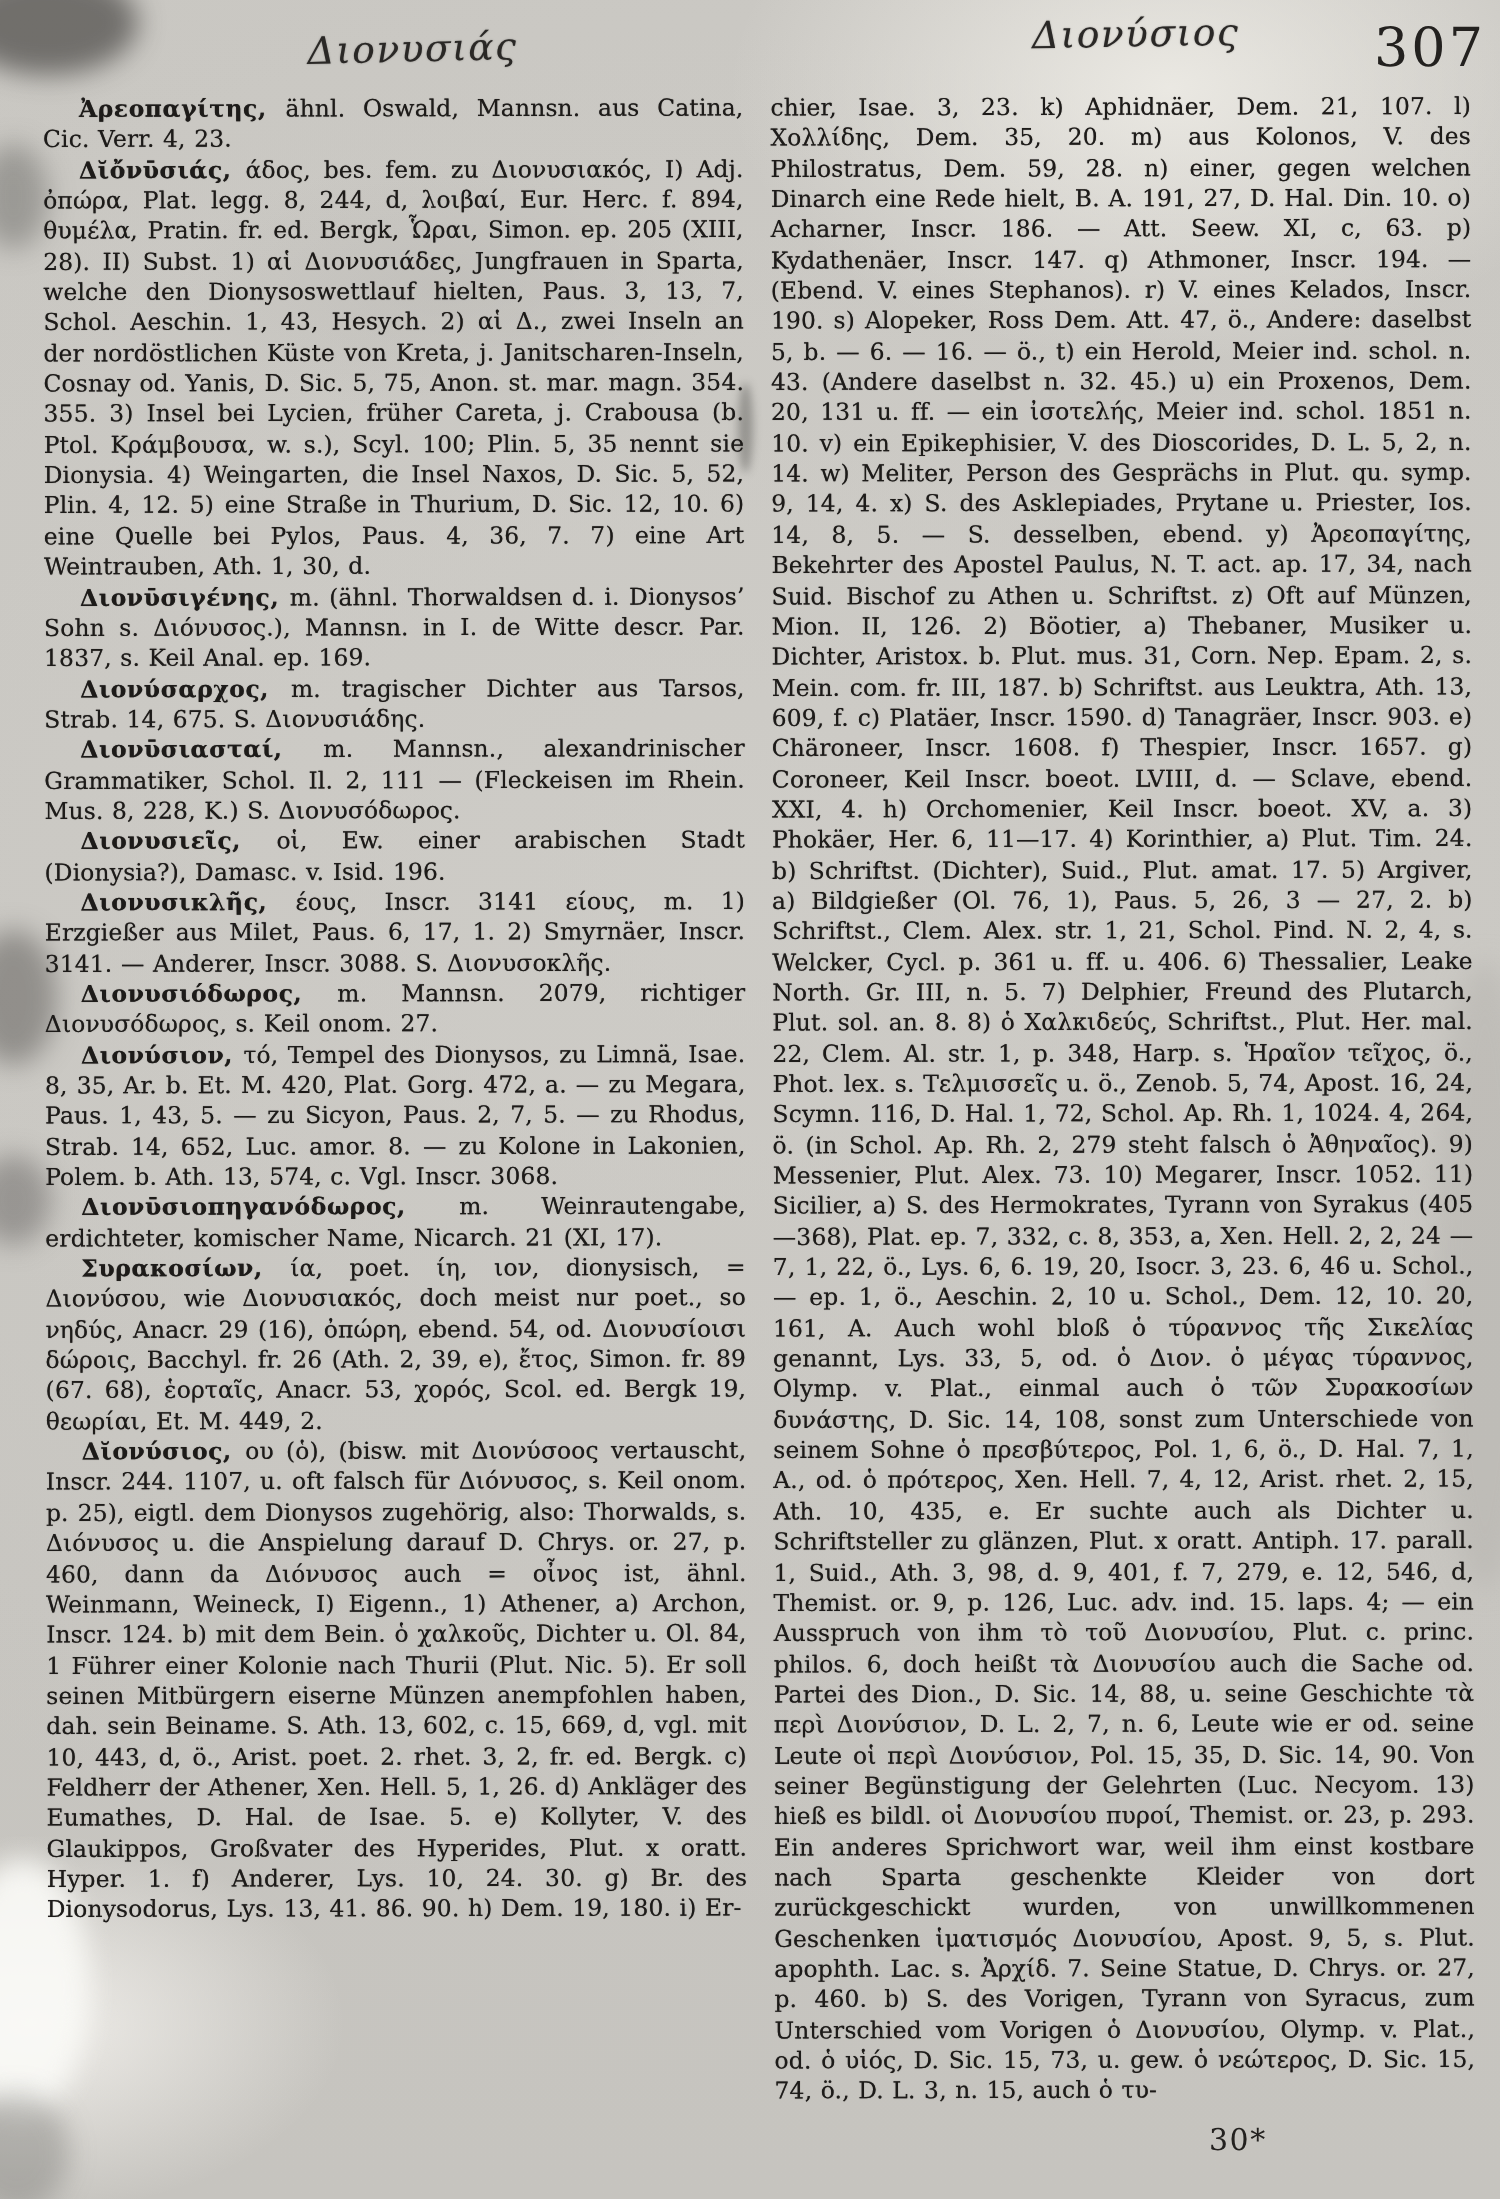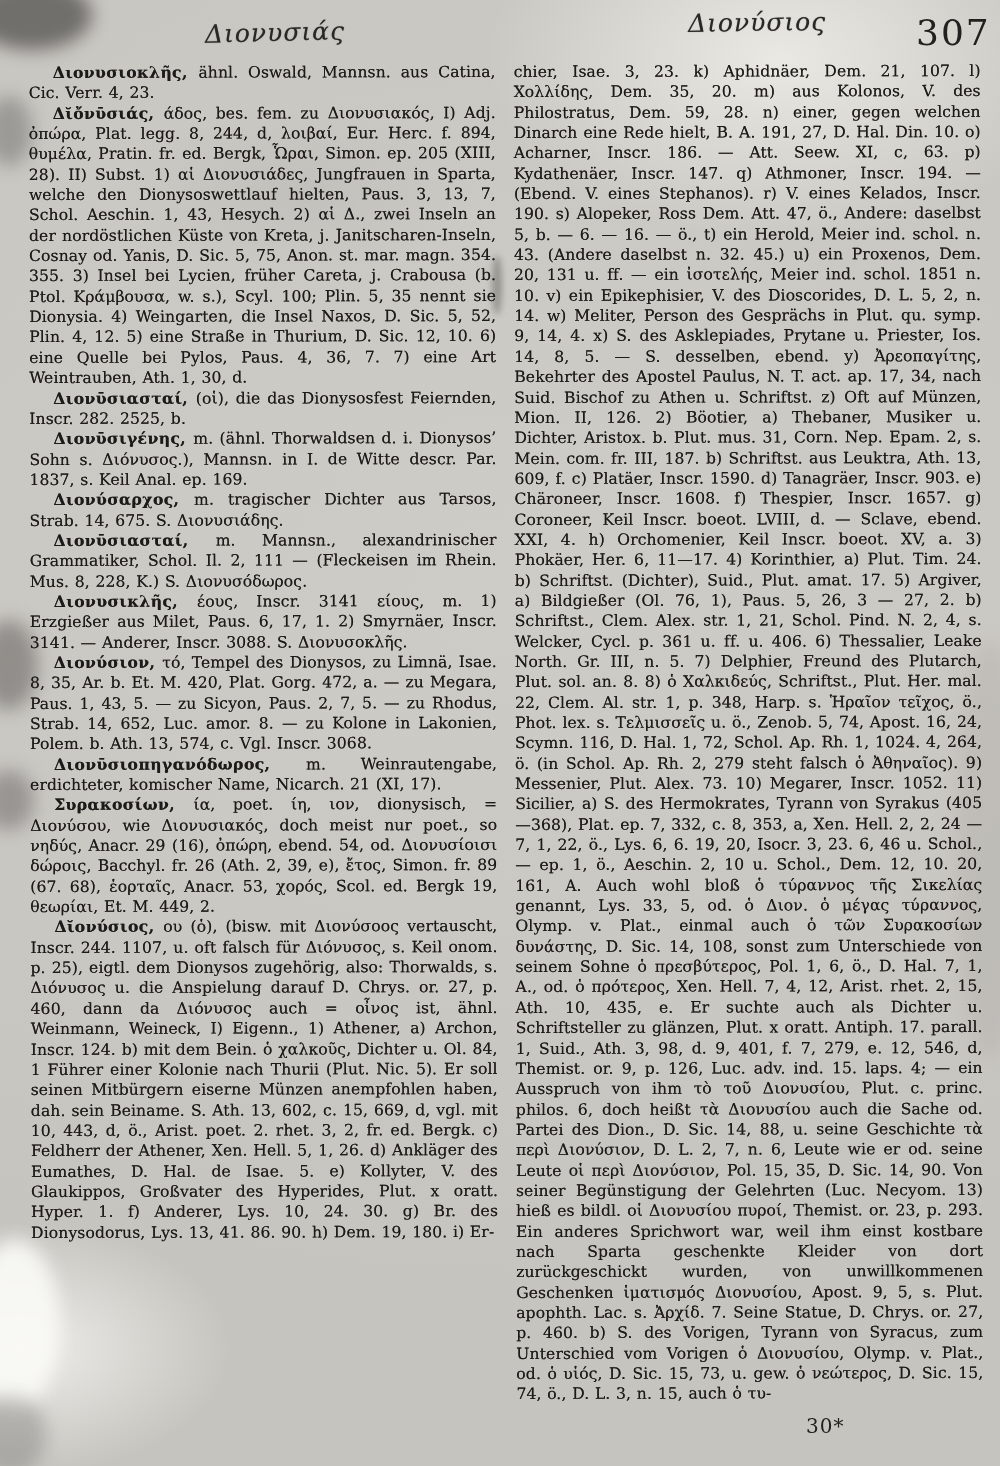--- a/index.html
+++ b/index.html
@@ -67,27 +67,28 @@
   <div class="blob b6"></div>
   <div class="blob b7"></div>
   <div class="blob b8"></div>
 
   <div class="runhead left">Διονυσιάς</div>
   <div class="runhead right">Διονύσιος</div>
   <div class="pageno">307</div>
 
   <div class="columns">
     <div class="col">
-        <p class="entry"><b class="lemma">Διονυσιοκλῆς, </b>ähnl. Oswald, Mannsn. aus Catina, Cic. Verr. 4, 23.</p>
+        <p class="entry"><b class="lemma">Ἀρεοπαγίτης, </b>ähnl. Oswald, Mannsn. aus Catina, Cic. Verr. 4, 23.</p>
         <p class="entry"><b class="lemma">Δῐὄνῡσιάς, </b>άδος, bes. fem. zu Διονυσιακός, I) Adj. ὀπώρα, Plat. legg. 8, 244, d, λοιβαί, Eur. Herc. f. 894, θυμέλα, Pratin. fr. ed. Bergk, Ὧραι, Simon. ep. 205 (XIII, 28). II) Subst. 1) αἱ Διονυσιάδες, Jungfrauen in Sparta, welche den Dionysoswettlauf hielten, Paus. 3, 13, 7, Schol. Aeschin. 1, 43, Hesych. 2) αἱ Δ., zwei Inseln an der nordöstlichen Küste von Kreta, j. Janitscharen-Inseln, Cosnay od. Yanis, D. Sic. 5, 75, Anon. st. mar. magn. 354. 355. 3) Insel bei Lycien, früher Careta, j. Crabousa (b. Ptol. Κράμβουσα, w. s.), Scyl. 100; Plin. 5, 35 nennt sie Dionysia. 4) Weingarten, die Insel Naxos, D. Sic. 5, 52, Plin. 4, 12. 5) eine Straße in Thurium, D. Sic. 12, 10. 6) eine Quelle bei Pylos, Paus. 4, 36, 7. 7) eine Art Weintrauben, Ath. 1, 30, d.</p>
-        <p class="entry"><b class="lemma">Διονῡσιασταί, </b>(οἱ), die das Dionysosfest Feiernden, Inscr. 282. 2525, b.</p>
         <p class="entry"><b class="lemma">Διονῡσιγένης, </b>m. (ähnl. Thorwaldsen d. i. Dionysos’ Sohn s. Διόνυσος.), Mannsn. in I. de Witte descr. Par. 1837, s. Keil Anal. ep. 169.</p>
         <p class="entry"><b class="lemma">Διονύσαρχος, </b>m. tragischer Dichter aus Tarsos, Strab. 14, 675. S. Διονυσιάδης.</p>
         <p class="entry"><b class="lemma">Διονῡσιασταί, </b>m. Mannsn., alexandrinischer Grammatiker, Schol. Il. 2, 111 — (Fleckeisen im Rhein. Mus. 8, 228, K.) S. Διονυσόδωρος.</p>
+        <p class="entry"><b class="lemma">Διονυσιεῖς, </b>οἱ, Ew. einer arabischen Stadt (Dionysia?), Damasc. v. Isid. 196.</p>
         <p class="entry"><b class="lemma">Διονυσικλῆς, </b>έους, Inscr. 3141 είους, m. 1) Erzgießer aus Milet, Paus. 6, 17, 1. 2) Smyrnäer, Inscr. 3141. — Anderer, Inscr. 3088. S. Διονυσοκλῆς.</p>
+        <p class="entry"><b class="lemma">Διονυσιόδωρος, </b>m. Mannsn. 2079, richtiger Διονυσόδωρος, s. Keil onom. 27.</p>
         <p class="entry"><b class="lemma">Διονύσιον, </b>τό, Tempel des Dionysos, zu Limnä, Isae. 8, 35, Ar. b. Et. M. 420, Plat. Gorg. 472, a. — zu Megara, Paus. 1, 43, 5. — zu Sicyon, Paus. 2, 7, 5. — zu Rhodus, Strab. 14, 652, Luc. amor. 8. — zu Kolone in Lakonien, Polem. b. Ath. 13, 574, c. Vgl. Inscr. 3068.</p>
         <p class="entry"><b class="lemma">Διονῡσιοπηγανόδωρος, </b>m. Weinrautengabe, erdichteter, komischer Name, Nicarch. 21 (XI, 17).</p>
         <p class="entry"><b class="lemma">Συρακοσίων, </b>ία, poet. ίη, ιον, dionysisch, = Διονύσου, wie Διονυσιακός, doch meist nur poet., so νηδύς, Anacr. 29 (16), ὀπώρη, ebend. 54, od. Διονυσίοισι δώροις, Bacchyl. fr. 26 (Ath. 2, 39, e), ἔτος, Simon. fr. 89 (67. 68), ἑορταῖς, Anacr. 53, χορός, Scol. ed. Bergk 19, θεωρίαι, Et. M. 449, 2.</p>
         <p class="entry"><b class="lemma">Δῐονύσιος, </b>ου (ὁ), (bisw. mit Διονύσοος vertauscht, Inscr. 244. 1107, u. oft falsch für Διόνυσος, s. Keil onom. p. 25), eigtl. dem Dionysos zugehörig, also: Thorwalds, s. Διόνυσος u. die Anspielung darauf D. Chrys. or. 27, p. 460, dann da Διόνυσος auch = οἶνος ist, ähnl. Weinmann, Weineck, I) Eigenn., 1) Athener, a) Archon, Inscr. 124. b) mit dem Bein. ὁ χαλκοῦς, Dichter u. Ol. 84, 1 Führer einer Kolonie nach Thurii (Plut. Nic. 5). Er soll seinen Mitbürgern eiserne Münzen anempfohlen haben, dah. sein Beiname. S. Ath. 13, 602, c. 15, 669, d, vgl. mit 10, 443, d, ö., Arist. poet. 2. rhet. 3, 2, fr. ed. Bergk. c) Feldherr der Athener, Xen. Hell. 5, 1, 26. d) Ankläger des Eumathes, D. Hal. de Isae. 5. e) Kollyter, V. des Glaukippos, Großvater des Hyperides, Plut. x oratt. Hyper. 1. f) Anderer, Lys. 10, 24. 30. g) Br. des Dionysodorus, Lys. 13, 41. 86. 90. h) Dem. 19, 180. i) Er-</p>
       </div>
     <div class="col">
         <p class="entry cont">chier, Isae. 3, 23. k) Aphidnäer, Dem. 21, 107. l) Χολλίδης, Dem. 35, 20. m) aus Kolonos, V. des Philostratus, Dem. 59, 28. n) einer, gegen welchen Dinarch eine Rede hielt, B. A. 191, 27, D. Hal. Din. 10. o) Acharner, Inscr. 186. — Att. Seew. XI, c, 63. p) Kydathenäer, Inscr. 147. q) Athmoner, Inscr. 194. — (Ebend. V. eines Stephanos). r) V. eines Kelados, Inscr. 190. s) Alopeker, Ross Dem. Att. 47, ö., Andere: daselbst 5, b. — 6. — 16. — ö., t) ein Herold, Meier ind. schol. n. 43. (Andere daselbst n. 32. 45.) u) ein Proxenos, Dem. 20, 131 u. ff. — ein ἰσοτελής, Meier ind. schol. 1851 n. 10. v) ein Epikephisier, V. des Dioscorides, D. L. 5, 2, n. 14. w) Meliter, Person des Gesprächs in Plut. qu. symp. 9, 14, 4. x) S. des Asklepiades, Prytane u. Priester, Ios. 14, 8, 5. — S. desselben, ebend. y) Ἀρεοπαγίτης, Bekehrter des Apostel Paulus, N. T. act. ap. 17, 34, nach Suid. Bischof zu Athen u. Schriftst. z) Oft auf Münzen, Mion. II, 126. 2) Böotier, a) Thebaner, Musiker u. Dichter, Aristox. b. Plut. mus. 31, Corn. Nep. Epam. 2, s. Mein. com. fr. III, 187. b) Schriftst. aus Leuktra, Ath. 13, 609, f. c) Platäer, Inscr. 1590. d) Tanagräer, Inscr. 903. e) Chäroneer, Inscr. 1608. f) Thespier, Inscr. 1657. g) Coroneer, Keil Inscr. boeot. LVIII, d. — Sclave, ebend. XXI, 4. h) Orchomenier, Keil Inscr. boeot. XV, a. 3) Phokäer, Her. 6, 11—17. 4) Korinthier, a) Plut. Tim. 24. b) Schriftst. (Dichter), Suid., Plut. amat. 17. 5) Argiver, a) Bildgießer (Ol. 76, 1), Paus. 5, 26, 3 — 27, 2. b) Schriftst., Clem. Alex. str. 1, 21, Schol. Pind. N. 2, 4, s. Welcker, Cycl. p. 361 u. ff. u. 406. 6) Thessalier, Leake North. Gr. III, n. 5. 7) Delphier, Freund des Plutarch, Plut. sol. an. 8. 8) ὁ Χαλκιδεύς, Schriftst., Plut. Her. mal. 22, Clem. Al. str. 1, p. 348, Harp. s. Ἡραῖον τεῖχος, ö., Phot. lex. s. Τελμισσεῖς u. ö., Zenob. 5, 74, Apost. 16, 24, Scymn. 116, D. Hal. 1, 72, Schol. Ap. Rh. 1, 1024. 4, 264, ö. (in Schol. Ap. Rh. 2, 279 steht falsch ὁ Ἀθηναῖος). 9) Messenier, Plut. Alex. 73. 10) Megarer, Inscr. 1052. 11) Sicilier, a) S. des Hermokrates, Tyrann von Syrakus (405—368), Plat. ep. 7, 332, c. 8, 353, a, Xen. Hell. 2, 2, 24 — 7, 1, 22, ö., Lys. 6, 6. 19, 20, Isocr. 3, 23. 6, 46 u. Schol., — ep. 1, ö., Aeschin. 2, 10 u. Schol., Dem. 12, 10. 20, 161, A. Auch wohl bloß ὁ τύραννος τῆς Σικελίας genannt, Lys. 33, 5, od. ὁ Διον. ὁ μέγας τύραννος, Olymp. v. Plat., einmal auch ὁ τῶν Συρακοσίων δυνάστης, D. Sic. 14, 108, sonst zum Unterschiede von seinem Sohne ὁ πρεσβύτερος, Pol. 1, 6, ö., D. Hal. 7, 1, A., od. ὁ πρότερος, Xen. Hell. 7, 4, 12, Arist. rhet. 2, 15, Ath. 10, 435, e. Er suchte auch als Dichter u. Schriftsteller zu glänzen, Plut. x oratt. Antiph. 17. parall. 1, Suid., Ath. 3, 98, d. 9, 401, f. 7, 279, e. 12, 546, d, Themist. or. 9, p. 126, Luc. adv. ind. 15. laps. 4; — ein Ausspruch von ihm τὸ τοῦ Διονυσίου, Plut. c. princ. philos. 6, doch heißt τὰ Διονυσίου auch die Sache od. Partei des Dion., D. Sic. 14, 88, u. seine Geschichte τὰ περὶ Διονύσιον, D. L. 2, 7, n. 6, Leute wie er od. seine Leute οἱ περὶ Διονύσιον, Pol. 15, 35, D. Sic. 14, 90. Von seiner Begünstigung der Gelehrten (Luc. Necyom. 13) hieß es bildl. οἱ Διονυσίου πυροί, Themist. or. 23, p. 293. Ein anderes Sprichwort war, weil ihm einst kostbare nach Sparta geschenkte Kleider von dort zurückgeschickt wurden, von unwillkommenen Geschenken ἱματισμός Διονυσίου, Apost. 9, 5, s. Plut. apophth. Lac. s. Ἀρχίδ. 7. Seine Statue, D. Chrys. or. 27, p. 460. b) S. des Vorigen, Tyrann von Syracus, zum Unterschied vom Vorigen ὁ Διονυσίου, Olymp. v. Plat., od. ὁ υἱός, D. Sic. 15, 73, u. gew. ὁ νεώτερος, D. Sic. 15, 74, ö., D. L. 3, n. 15, auch ὁ τυ-</p>
       </div>
   </div>
 

